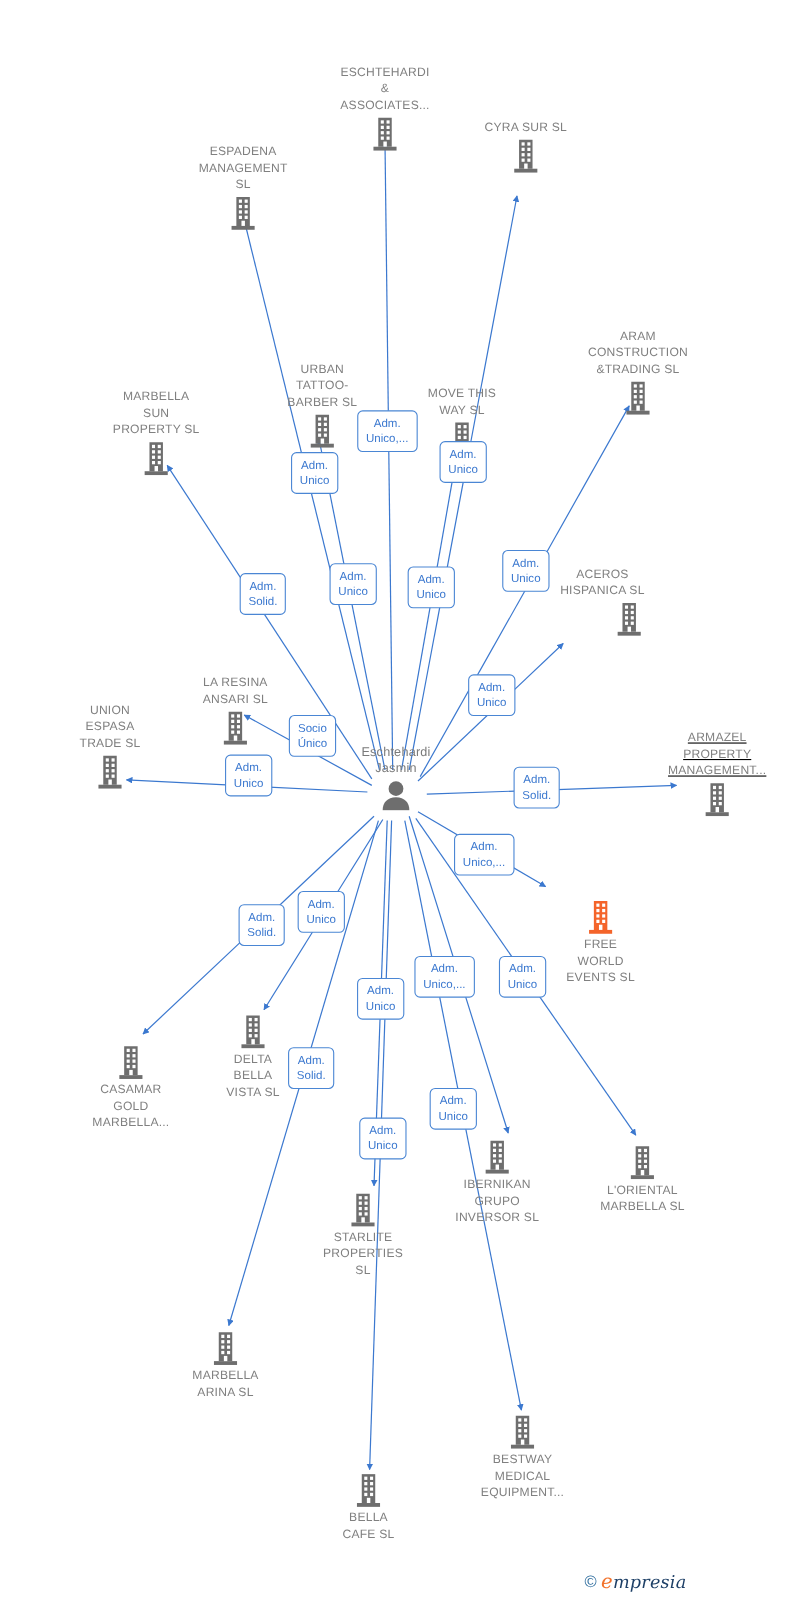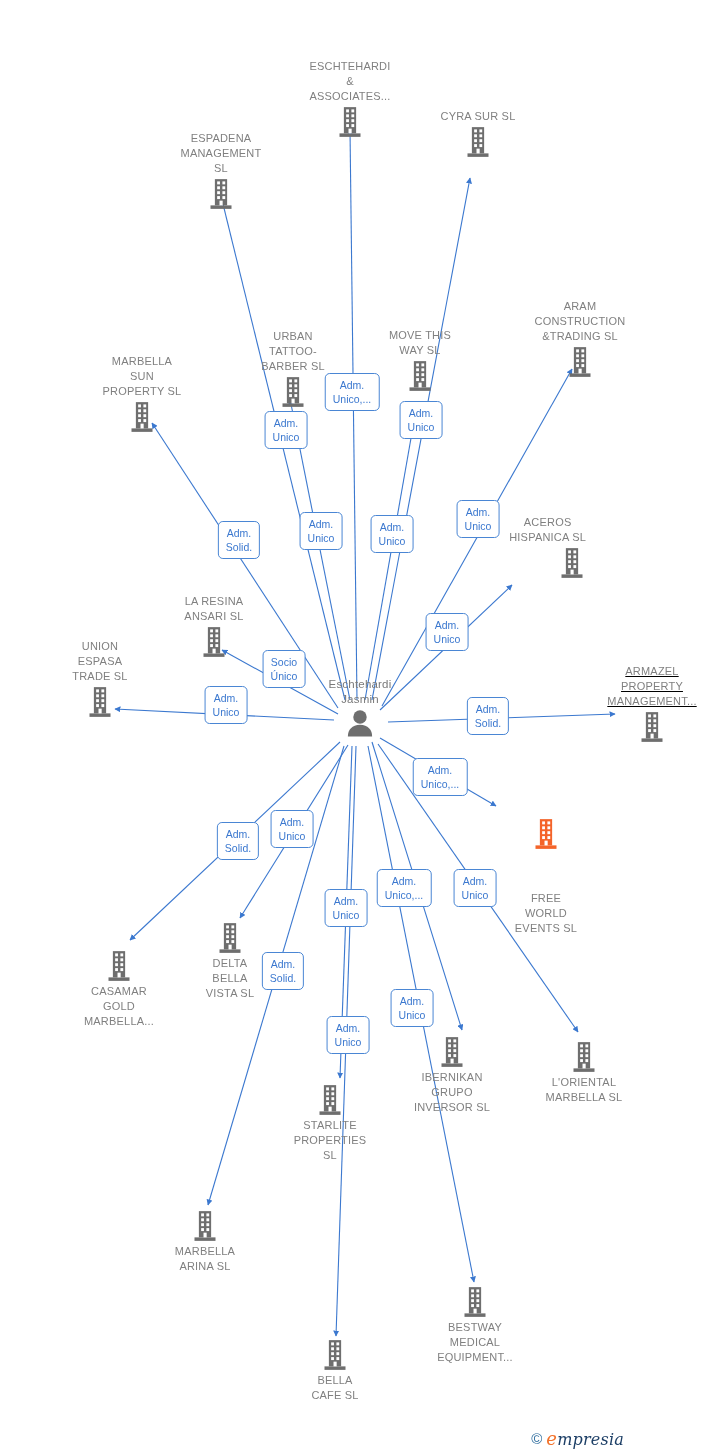--- a/index.html
+++ b/index.html
@@ -172,21 +172,21 @@
             <rect x="17.6" y="3.6" width="3.2" height="3.4" fill="#ffffff"></rect>
             <rect x="17.6" y="9.2" width="3.2" height="3.4" fill="#ffffff"></rect>
             <rect x="17.6" y="14.8" width="3.2" height="3.4" fill="#ffffff"></rect>
             <rect x="17.6" y="20.4" width="3.2" height="3.4" fill="#ffffff"></rect>
             <rect x="14.3" y="25.6" width="3.6" height="5.4" fill="#ffffff"></rect>
           </svg></span>
         <span class="lbl">URBAN
 TATTOO-
 BARBER  SL</span>
       </div>
-      <div class="node label-top" style="left: 420px; top: 328px;">
+      <div class="node label-top" style="left: 420px; top: 351px;">
         <span class="ico"><svg width="28" height="32" viewBox="0 0 32 36">
             <path fill="#6e6e6e" d="M9 1 h14 v30 h-14 z"></path>
             <rect x="4" y="31" width="24" height="4" fill="#6e6e6e"></rect>
             <rect x="11.6" y="3.6" width="3.2" height="3.4" fill="#ffffff"></rect>
             <rect x="11.6" y="9.2" width="3.2" height="3.4" fill="#ffffff"></rect>
             <rect x="11.6" y="14.8" width="3.2" height="3.4" fill="#ffffff"></rect>
             <rect x="11.6" y="20.4" width="3.2" height="3.4" fill="#ffffff"></rect>
             <rect x="17.6" y="3.6" width="3.2" height="3.4" fill="#ffffff"></rect>
             <rect x="17.6" y="9.2" width="3.2" height="3.4" fill="#ffffff"></rect>
             <rect x="17.6" y="14.8" width="3.2" height="3.4" fill="#ffffff"></rect>
@@ -224,21 +224,21 @@
             <rect x="11.6" y="20.4" width="3.2" height="3.4" fill="#ffffff"></rect>
             <rect x="17.6" y="3.6" width="3.2" height="3.4" fill="#ffffff"></rect>
             <rect x="17.6" y="9.2" width="3.2" height="3.4" fill="#ffffff"></rect>
             <rect x="17.6" y="14.8" width="3.2" height="3.4" fill="#ffffff"></rect>
             <rect x="17.6" y="20.4" width="3.2" height="3.4" fill="#ffffff"></rect>
             <rect x="14.3" y="25.6" width="3.6" height="5.4" fill="#ffffff"></rect>
           </svg></span>
         <span class="lbl">ACEROS
 HISPANICA  SL</span>
       </div>
-      <div class="node label-top" style="left: 214px; top: 594px; text-align: center;">
+      <div class="node label-top" style="left: 214px; top: 614px; text-align: center;">
         <span class="ico"><svg width="28" height="32" viewBox="0 0 32 36">
             <path fill="#6e6e6e" d="M9 1 h14 v30 h-14 z"></path>
             <rect x="4" y="31" width="24" height="4" fill="#6e6e6e"></rect>
             <rect x="11.6" y="3.6" width="3.2" height="3.4" fill="#ffffff"></rect>
             <rect x="11.6" y="9.2" width="3.2" height="3.4" fill="#ffffff"></rect>
             <rect x="11.6" y="14.8" width="3.2" height="3.4" fill="#ffffff"></rect>
             <rect x="11.6" y="20.4" width="3.2" height="3.4" fill="#ffffff"></rect>
             <rect x="17.6" y="3.6" width="3.2" height="3.4" fill="#ffffff"></rect>
             <rect x="17.6" y="9.2" width="3.2" height="3.4" fill="#ffffff"></rect>
             <rect x="17.6" y="14.8" width="3.2" height="3.4" fill="#ffffff"></rect>
@@ -277,21 +277,21 @@
             <rect x="17.6" y="3.6" width="3.2" height="3.4" fill="#ffffff"></rect>
             <rect x="17.6" y="9.2" width="3.2" height="3.4" fill="#ffffff"></rect>
             <rect x="17.6" y="14.8" width="3.2" height="3.4" fill="#ffffff"></rect>
             <rect x="17.6" y="20.4" width="3.2" height="3.4" fill="#ffffff"></rect>
             <rect x="14.3" y="25.6" width="3.6" height="5.4" fill="#ffffff"></rect>
           </svg></span>
         <span class="lbl">ARMAZEL
 PROPERTY
 MANAGEMENT...</span>
       </div>
-      <div class="node label-bottom" style="left: 546px; top: 818px; gap: 39px;">
+      <div class="node label-bottom" style="left: 546px; top: 818px;">
         <span class="ico"><svg width="28" height="32" viewBox="0 0 32 36">
             <path fill="#f4642a" d="M9 1 h14 v30 h-14 z"></path>
             <rect x="4" y="31" width="24" height="4" fill="#f4642a"></rect>
             <rect x="11.6" y="3.6" width="3.2" height="3.4" fill="#ffffff"></rect>
             <rect x="11.6" y="9.2" width="3.2" height="3.4" fill="#ffffff"></rect>
             <rect x="11.6" y="14.8" width="3.2" height="3.4" fill="#ffffff"></rect>
             <rect x="11.6" y="20.4" width="3.2" height="3.4" fill="#ffffff"></rect>
             <rect x="17.6" y="3.6" width="3.2" height="3.4" fill="#ffffff"></rect>
             <rect x="17.6" y="9.2" width="3.2" height="3.4" fill="#ffffff"></rect>
             <rect x="17.6" y="14.8" width="3.2" height="3.4" fill="#ffffff"></rect>

